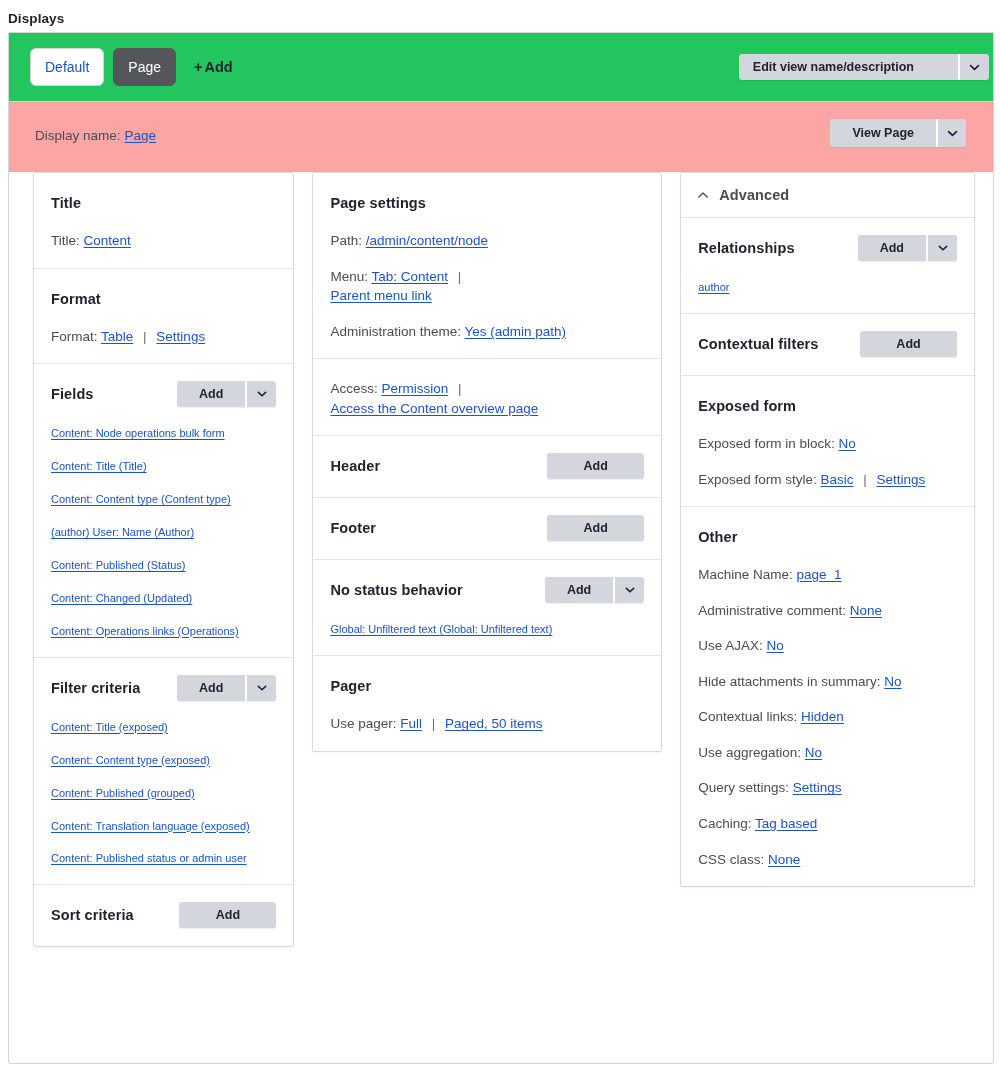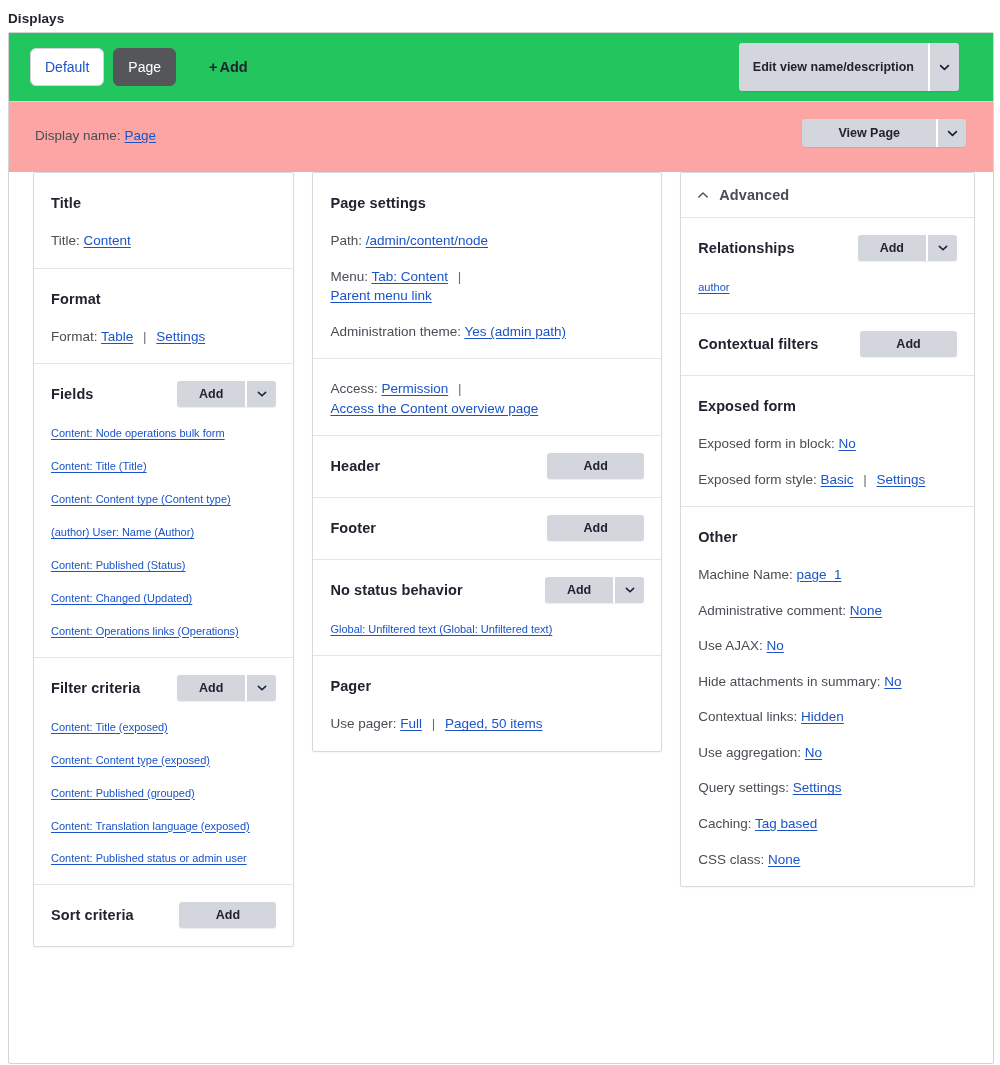--- a/index.html
+++ b/index.html
@@ -52,21 +52,21 @@
     border: 1px solid #d3d4d9;
     color: #1b54c8;
   }
   .tab.active {
     background: #55565a;
     color: #ffffff;
     border: 1px solid #55565a;
   }
   .tab-add {
     font-size: 14.5px; font-weight: bold; color: #222330;
-    margin-left: 24px; cursor: pointer; white-space: nowrap;
+    margin-left: 9px; cursor: pointer; white-space: nowrap;
   }
   .tab-add .plus { margin-right: 2px; }
 
   
   .dropbutton {
     display: inline-flex; align-items: stretch;
     background: #d4d6dd;
     border-radius: 3px;
     overflow: hidden;
     box-shadow: 0 1px 1px rgba(0,0,0,.07);
@@ -77,39 +77,40 @@
     padding: 0 14px; cursor: pointer; white-space: nowrap;
   }
   .dropbutton .db-toggle {
     display: inline-flex; align-items: center; justify-content: center;
     width: 31px; cursor: pointer;
     border-left: 2px solid #ffffff;
   }
   .dropbutton .db-toggle svg { display: block; }
 
   .edit-view-btn {
-    position: absolute; right: 34px; top: 50%; transform: translateY(-50%);
-    height: 48px;
+    position: absolute; right: 4px; top: 50%; transform: translateY(-50%);
+    height: 26px;
+    gap: 30px;
   }
   .edit-view-btn .db-main { font-size: 12.5px; }
 
   
   .dname-row {
     position: relative; height: 70px;
     background: #fca5a5;
   }
   .dname {
     position: absolute; left: 26px; top: 26px;
     font-size: 13.5px; color: #4b4c55;
   }
   .dname a { margin-left: 4px; }
   .view-page-btn {
     position: absolute; right: 27px; top: 17px; height: 28px;
   }
-  .view-page-btn .db-main { padding: 0 36px; font-size: 12.5px; border-radius: 12px; }
+  .view-page-btn .db-main { padding: 0 22px; font-size: 12.5px; border-radius: 12px; }
   .view-page-btn .db-toggle { width: 30px; }
 
   
   .columns {
     position: absolute; left: 0; top: 139px; width: 984px;
     display: flex; align-items: flex-start;
     padding: 0 18px;
   }
   .col { }
   .col1 { width: 266px; margin-left: 6px; }

